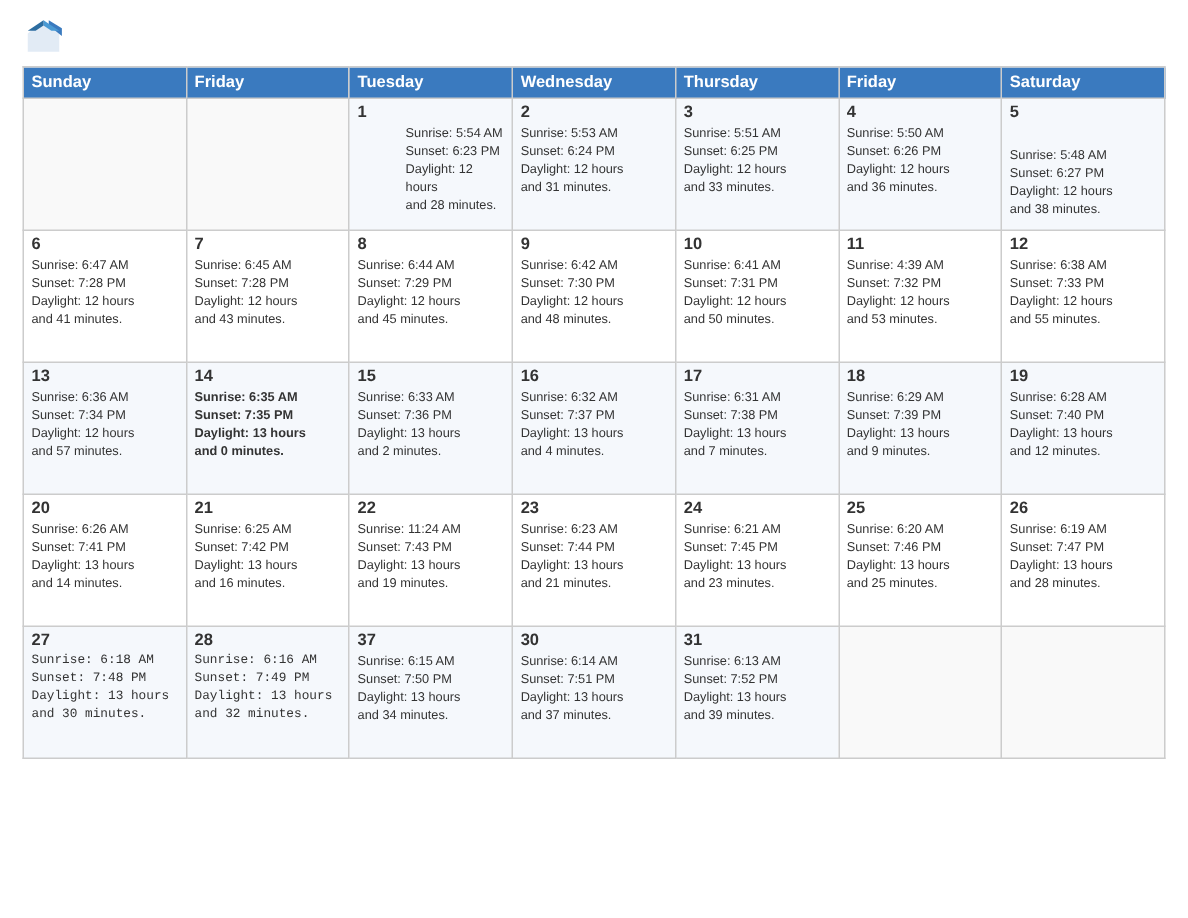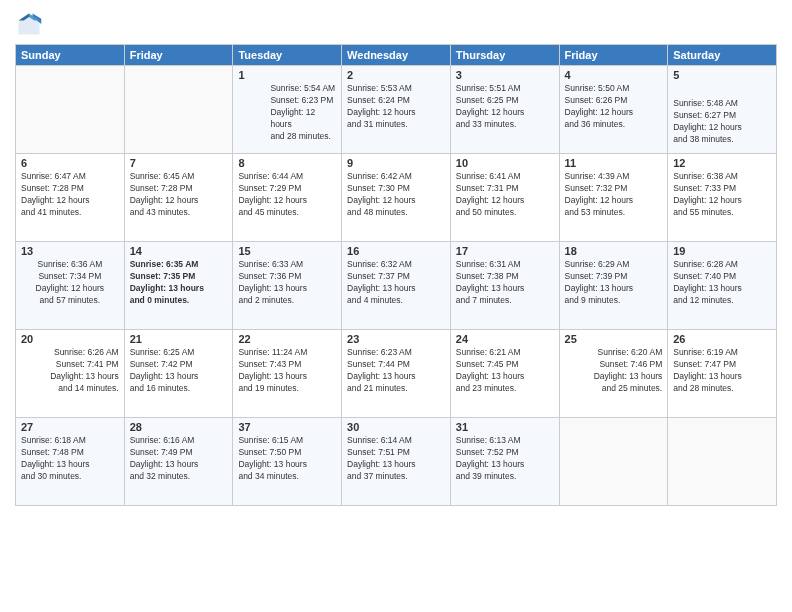--- a/index.html
+++ b/index.html
@@ -217,21 +217,21 @@
             <span class="day-num">12</span>
             <div class="day-info" style="white-space: pre-line;">Sunrise: 6:38 AM
 Sunset: 7:33 PM
 Daylight: 12 hours
 and 55 minutes.</div>
           </td>
         </tr>
         <tr>
           <td>
             <span class="day-num">13</span>
-            <div class="day-info" style="white-space: pre-line; text-align: center;">Sunrise: 6:36 AM
+            <div class="day-info" style="white-space: pre-line;">Sunrise: 6:36 AM
 Sunset: 7:34 PM
 Daylight: 12 hours
 and 57 minutes.</div>
           </td>
           <td>
             <span class="day-num">14</span>
             <div class="day-info" style="white-space: pre-line; font-weight: bold;">Sunrise: 6:35 AM
 Sunset: 7:35 PM
 Daylight: 13 hours
 and 0 minutes.</div>
@@ -268,21 +268,21 @@
             <span class="day-num">19</span>
             <div class="day-info" style="white-space: pre-line;">Sunrise: 6:28 AM
 Sunset: 7:40 PM
 Daylight: 13 hours
 and 12 minutes.</div>
           </td>
         </tr>
         <tr>
           <td>
             <span class="day-num">20</span>
-            <div class="day-info" style="white-space: pre-line; text-align: right;">Sunrise: 6:26 AM
+            <div class="day-info" style="white-space: pre-line;">Sunrise: 6:26 AM
 Sunset: 7:41 PM
 Daylight: 13 hours
 and 14 minutes.</div>
           </td>
           <td>
             <span class="day-num">21</span>
             <div class="day-info" style="white-space: pre-line;">Sunrise: 6:25 AM
 Sunset: 7:42 PM
 Daylight: 13 hours
 and 16 minutes.</div>
@@ -303,44 +303,44 @@
           </td>
           <td>
             <span class="day-num">24</span>
             <div class="day-info" style="white-space: pre-line;">Sunrise: 6:21 AM
 Sunset: 7:45 PM
 Daylight: 13 hours
 and 23 minutes.</div>
           </td>
           <td>
             <span class="day-num">25</span>
-            <div class="day-info" style="white-space: pre-line; text-align: right;">Sunrise: 6:20 AM
+            <div class="day-info" style="white-space: pre-line;">Sunrise: 6:20 AM
 Sunset: 7:46 PM
 Daylight: 13 hours
 and 25 minutes.</div>
           </td>
           <td>
             <span class="day-num">26</span>
             <div class="day-info" style="white-space: pre-line;">Sunrise: 6:19 AM
 Sunset: 7:47 PM
 Daylight: 13 hours
 and 28 minutes.</div>
           </td>
         </tr>
         <tr>
           <td>
             <span class="day-num">27</span>
-            <div class="day-info" style="white-space: pre-line;">Sunrise: 6:18 AM
+            <div class="day-info" style="white-space: pre-line; font-family: Liberation Mono, monospace;">Sunrise: 6:18 AM
 Sunset: 7:48 PM
 Daylight: 13 hours
 and 30 minutes.</div>
           </td>
           <td>
             <span class="day-num">28</span>
-            <div class="day-info" style="white-space: pre-line;">Sunrise: 6:16 AM
+            <div class="day-info" style="white-space: pre-line; font-family: Liberation Mono, monospace;">Sunrise: 6:16 AM
 Sunset: 7:49 PM
 Daylight: 13 hours
 and 32 minutes.</div>
           </td>
           <td>
             <span class="day-num">37</span>
             <div class="day-info" style="white-space: pre-line;">Sunrise: 6:15 AM
 Sunset: 7:50 PM
 Daylight: 13 hours
 and 34 minutes.</div>

